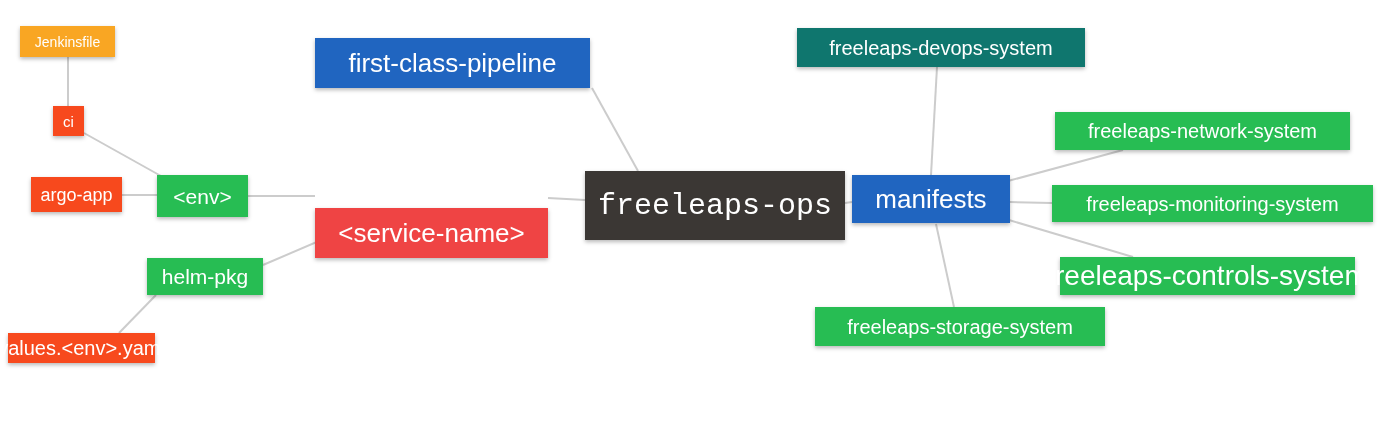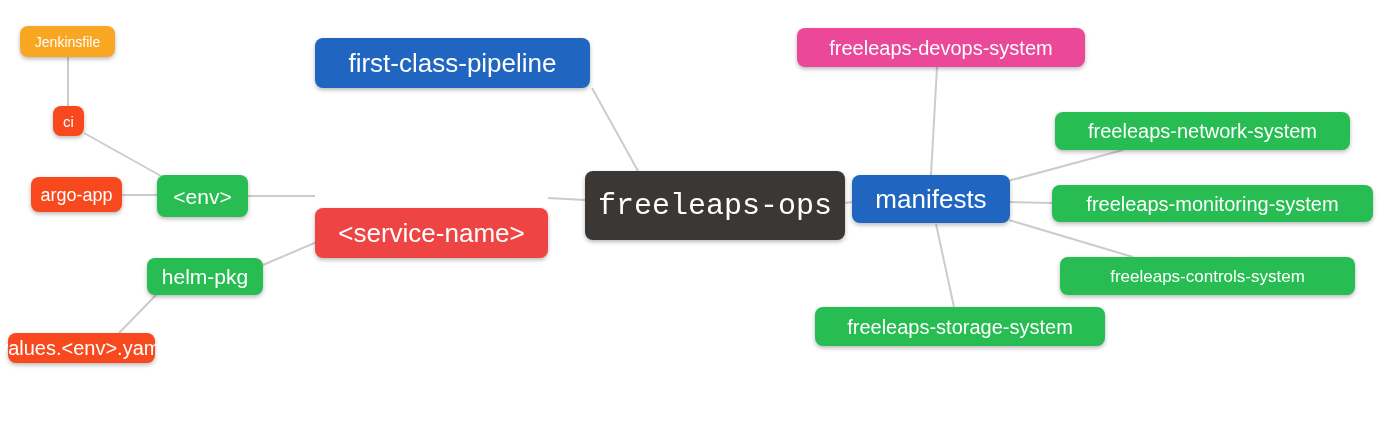--- a/index.html
+++ b/index.html
@@ -16,21 +16,21 @@
     left: 0; top: 0;
     width: 1390px; height: 421px;
     display: block;
   }
   .node {
     position: absolute;
     display: flex;
     align-items: center;
     justify-content: center;
     color: #ffffff;
-    border-radius: 8px;
+    border-radius: 0;
     box-shadow: 0 2px 4px rgba(0,0,0,0.28);
     white-space: nowrap;
     line-height: 1;
     cursor: pointer;
     box-sizing: border-box;
     padding: 0 4px;
   }
 </style>
 </head>
 <body>
@@ -56,19 +56,19 @@
       <div class="node" style="left: 20px; top: 26px; width: 95px; height: 31px; font-size: 14px; background: rgb(249, 166, 35); color: rgb(255, 255, 255);">Jenkinsfile</div>
       <div class="node" style="left: 53px; top: 106px; width: 31px; height: 30px; font-size: 15px; background: rgb(247, 73, 29); color: rgb(255, 255, 255);">ci</div>
       <div class="node" style="left: 31px; top: 177px; width: 91px; height: 35px; font-size: 18px; background: rgb(247, 73, 29); color: rgb(255, 255, 255);">argo-app</div>
       <div class="node" style="left: 157px; top: 175px; width: 91px; height: 42px; font-size: 21px; background: rgb(39, 189, 83); color: rgb(255, 255, 255);">&lt;env&gt;</div>
       <div class="node" style="left: 147px; top: 258px; width: 116px; height: 37px; font-size: 21px; background: rgb(39, 189, 83); color: rgb(255, 255, 255);">helm-pkg</div>
       <div class="node" style="left: 8px; top: 333px; width: 147px; height: 30px; font-size: 20px; background: rgb(247, 73, 29); color: rgb(255, 255, 255);">values.&lt;env&gt;.yaml</div>
       <div class="node" style="left: 315px; top: 38px; width: 275px; height: 50px; font-size: 26px; background: rgb(32, 101, 192); color: rgb(255, 255, 255);">first-class-pipeline</div>
       <div class="node" style="left: 315px; top: 172px; width: 233px; height: 50px; font-size: 26px; background: #ef4444; color: rgb(255, 255, 255); margin-top: 36px;">&lt;service-name&gt;</div>
       <div class="node" style="left: 585px; top: 171px; width: 260px; height: 69px; font-size: 30px; background: rgb(59, 55, 52); color: rgb(255, 255, 255); font-family: Liberation Mono, monospace;">freeleaps-ops</div>
       <div class="node" style="left: 852px; top: 175px; width: 158px; height: 48px; font-size: 26px; background: rgb(32, 101, 192); color: rgb(255, 255, 255);">manifests</div>
-      <div class="node" style="left: 797px; top: 28px; width: 288px; height: 39px; font-size: 20px; background: #ec4899; color: rgb(255, 255, 255);">freeleaps-devops-system</div>
+      <div class="node" style="left: 797px; top: 28px; width: 288px; height: 39px; font-size: 20px; background: #0f766e; color: rgb(255, 255, 255);">freeleaps-devops-system</div>
       <div class="node" style="left: 1055px; top: 112px; width: 295px; height: 38px; font-size: 20px; background: rgb(39, 189, 83); color: rgb(255, 255, 255);">freeleaps-network-system</div>
       <div class="node" style="left: 1052px; top: 185px; width: 321px; height: 37px; font-size: 20px; background: rgb(39, 189, 83); color: rgb(255, 255, 255);">freeleaps-monitoring-system</div>
-      <div class="node" style="left: 1060px; top: 257px; width: 295px; height: 38px; font-size: 17px; background: rgb(39, 189, 83); color: rgb(255, 255, 255);">freeleaps-controls-system</div>
+      <div class="node" style="left: 1060px; top: 257px; width: 295px; height: 38px; font-size: 28px; background: rgb(39, 189, 83); color: rgb(255, 255, 255);">freeleaps-controls-system</div>
       <div class="node" style="left: 815px; top: 307px; width: 290px; height: 39px; font-size: 20px; background: rgb(39, 189, 83); color: rgb(255, 255, 255);">freeleaps-storage-system</div>
     </div>
 </div>
 
 </body></html>

